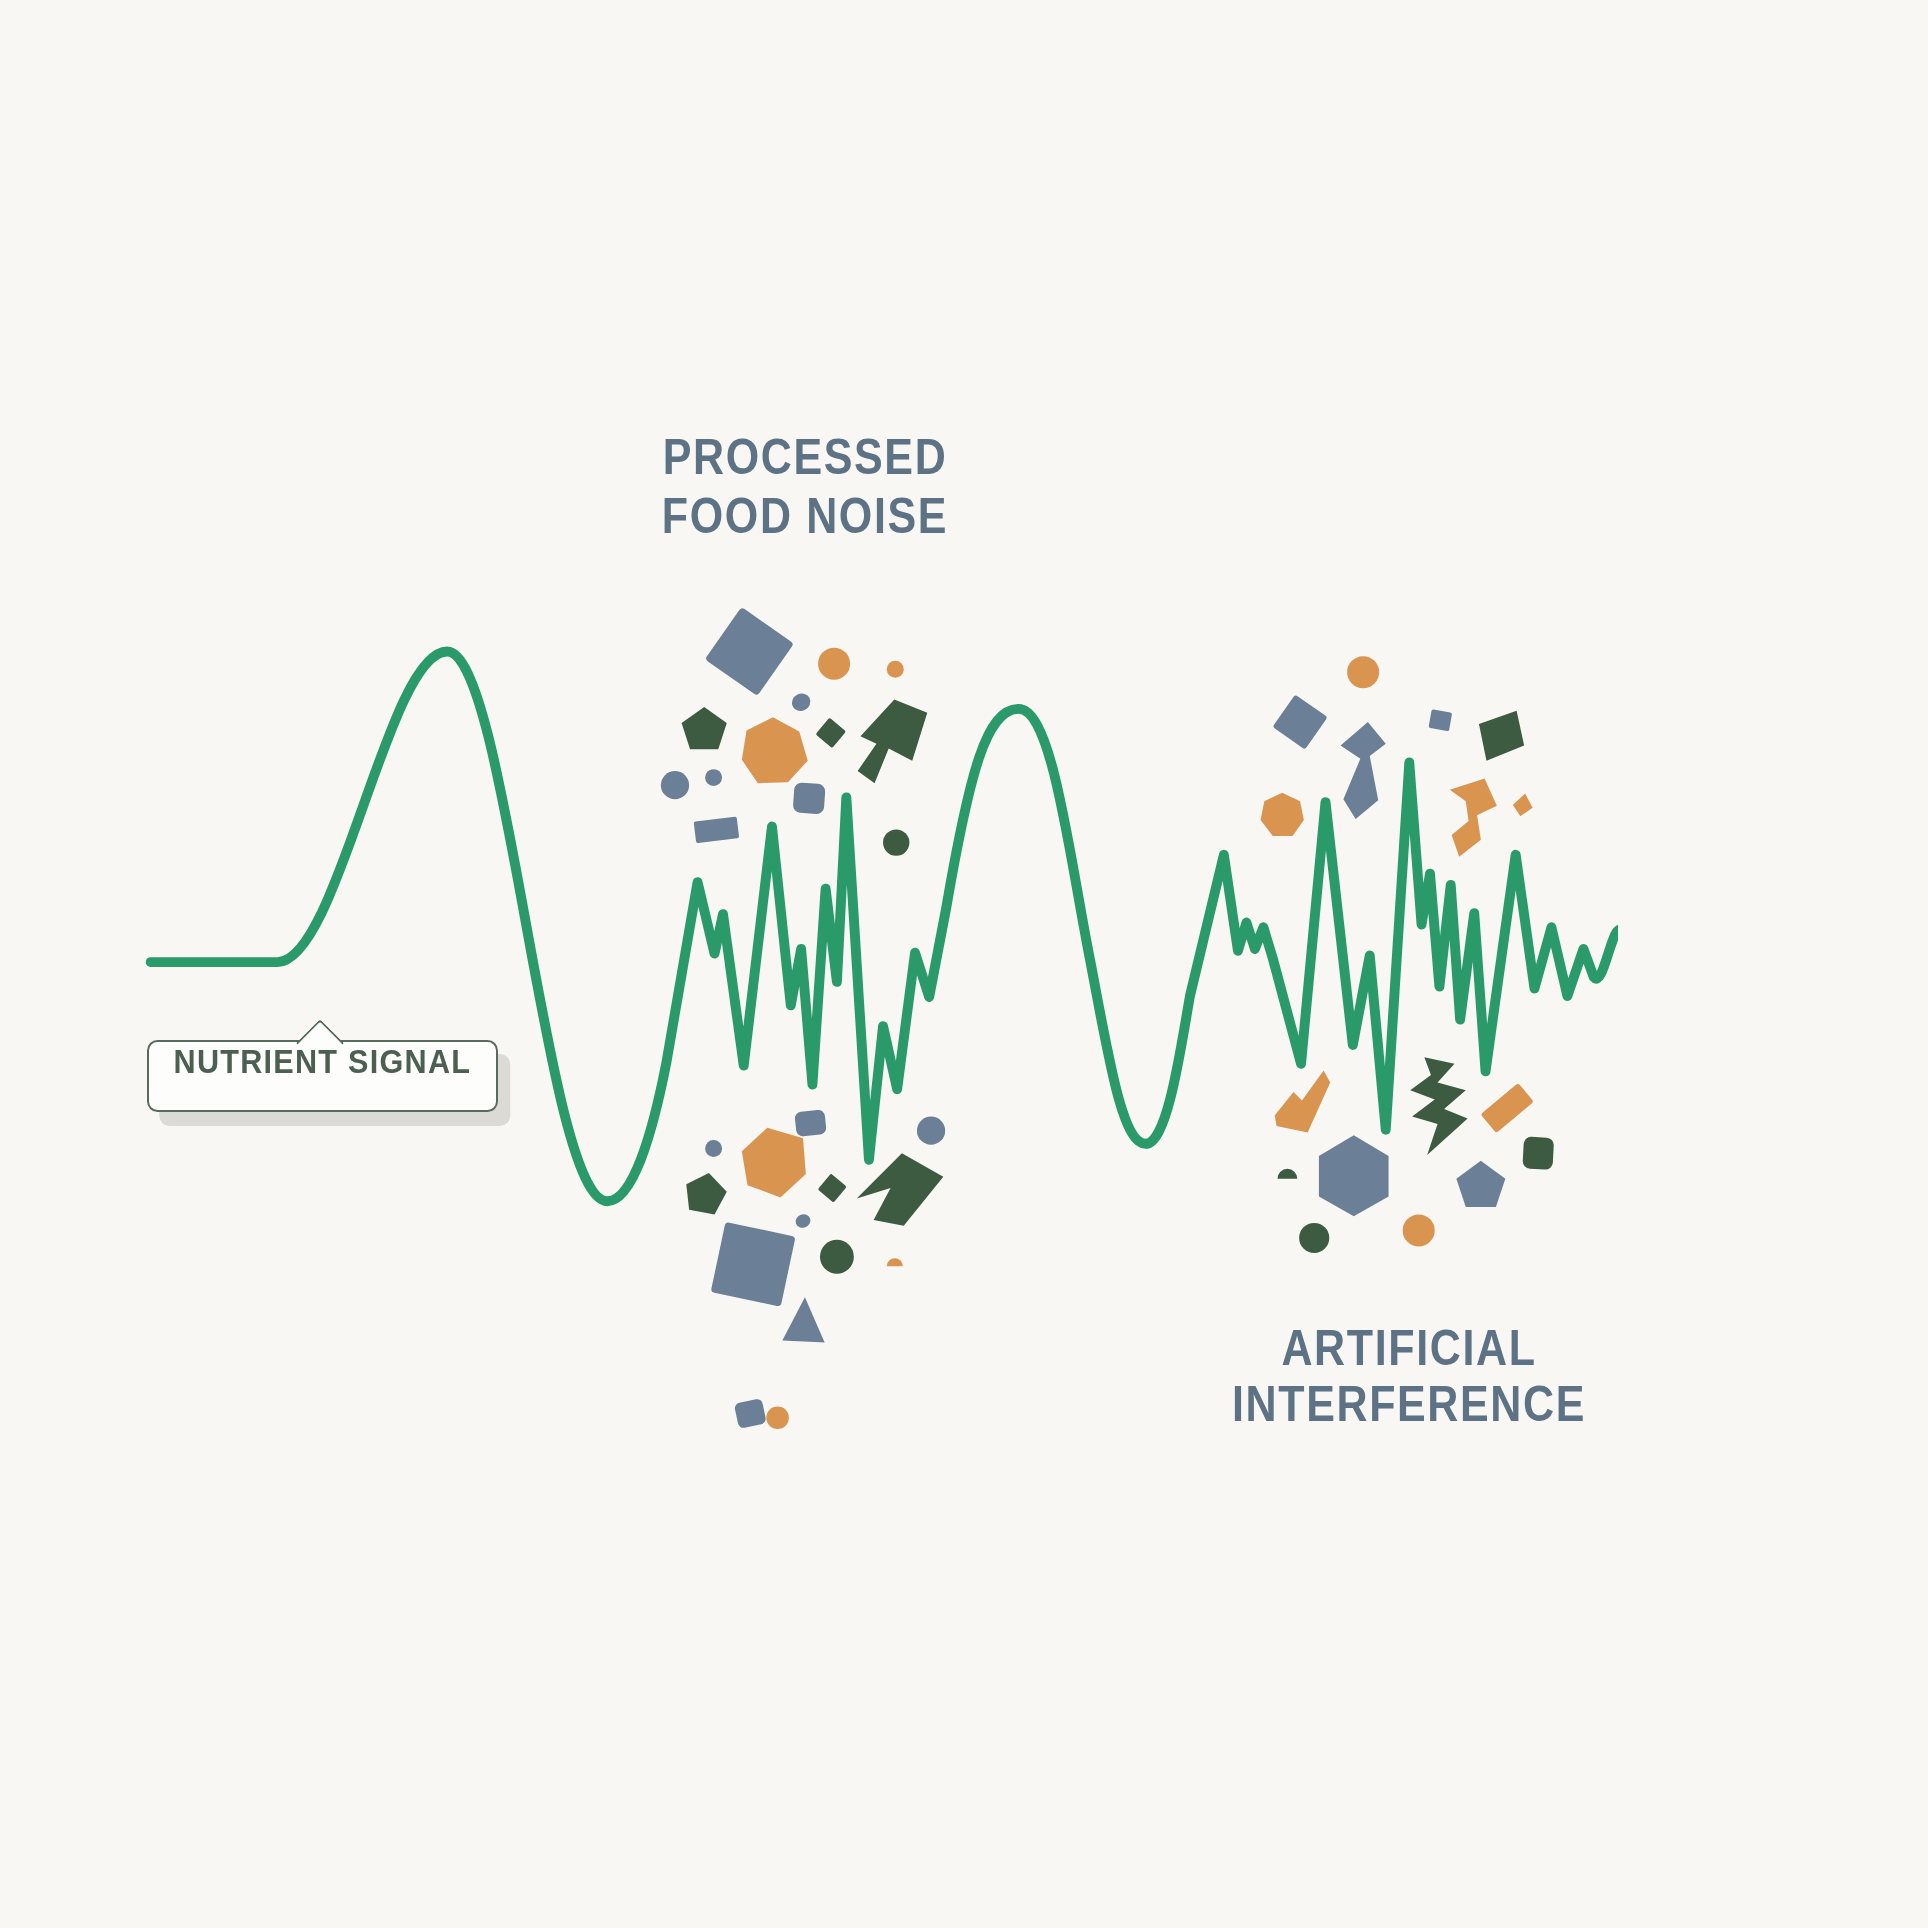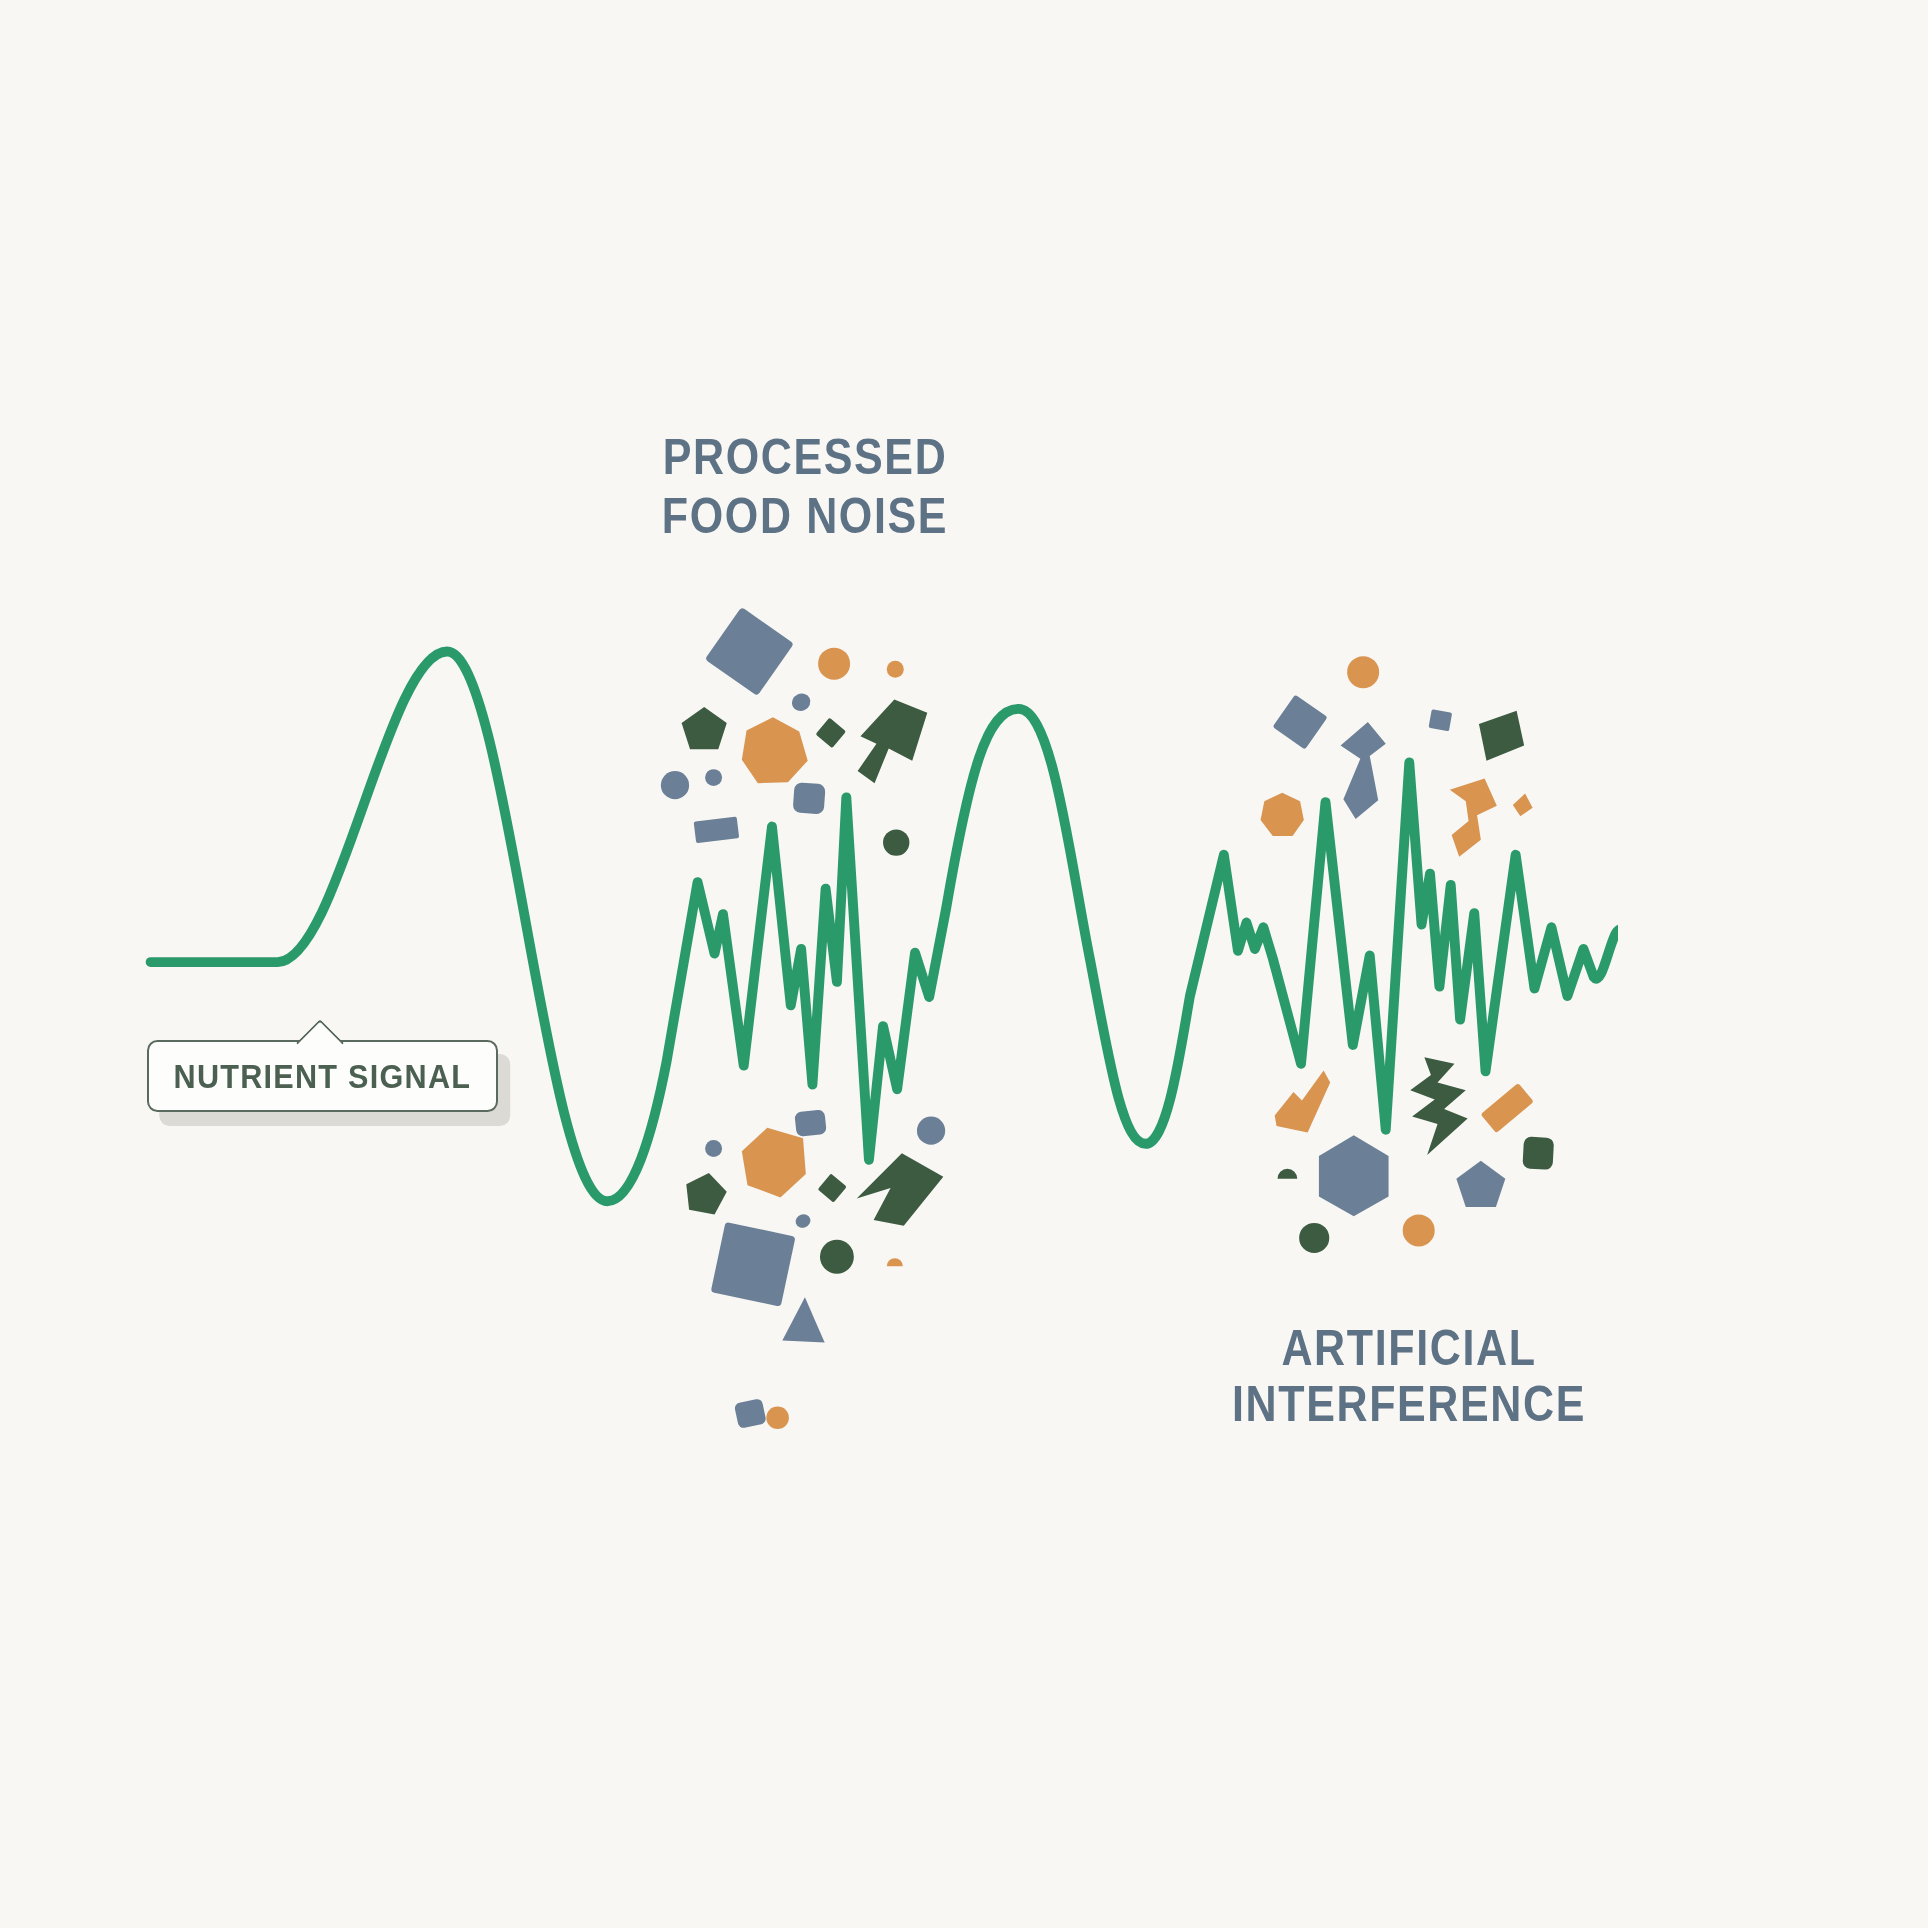--- a/index.html
+++ b/index.html
@@ -27,21 +27,21 @@
   .title-processed{left:565px;top:428px;}
   .title-artificial{left:1169px;top:1320px;line-height:56px;}
   .callout{
     position:absolute;
     left:147px;top:1040px;
     width:347px;height:68px;
     background:#fdfdfb;
     border:2.8px solid #5a6a5e;
     border-radius:10.4px;
     box-shadow:12.2px 14px 0 0 #dbdad5;
-    display:flex;align-items:center;justify-content:center;
+    display:flex;justify-content:center;
   }
   .callout-pointer{
     position:absolute;
     left:154px;top:-16px;
     width:32px;height:32px;
     background:#fdfdfb;
     border-top:2.8px solid #5a6a5e;
     border-left:2.8px solid #5a6a5e;
     border-top-left-radius:3.8px;
     transform:rotate(45deg);

